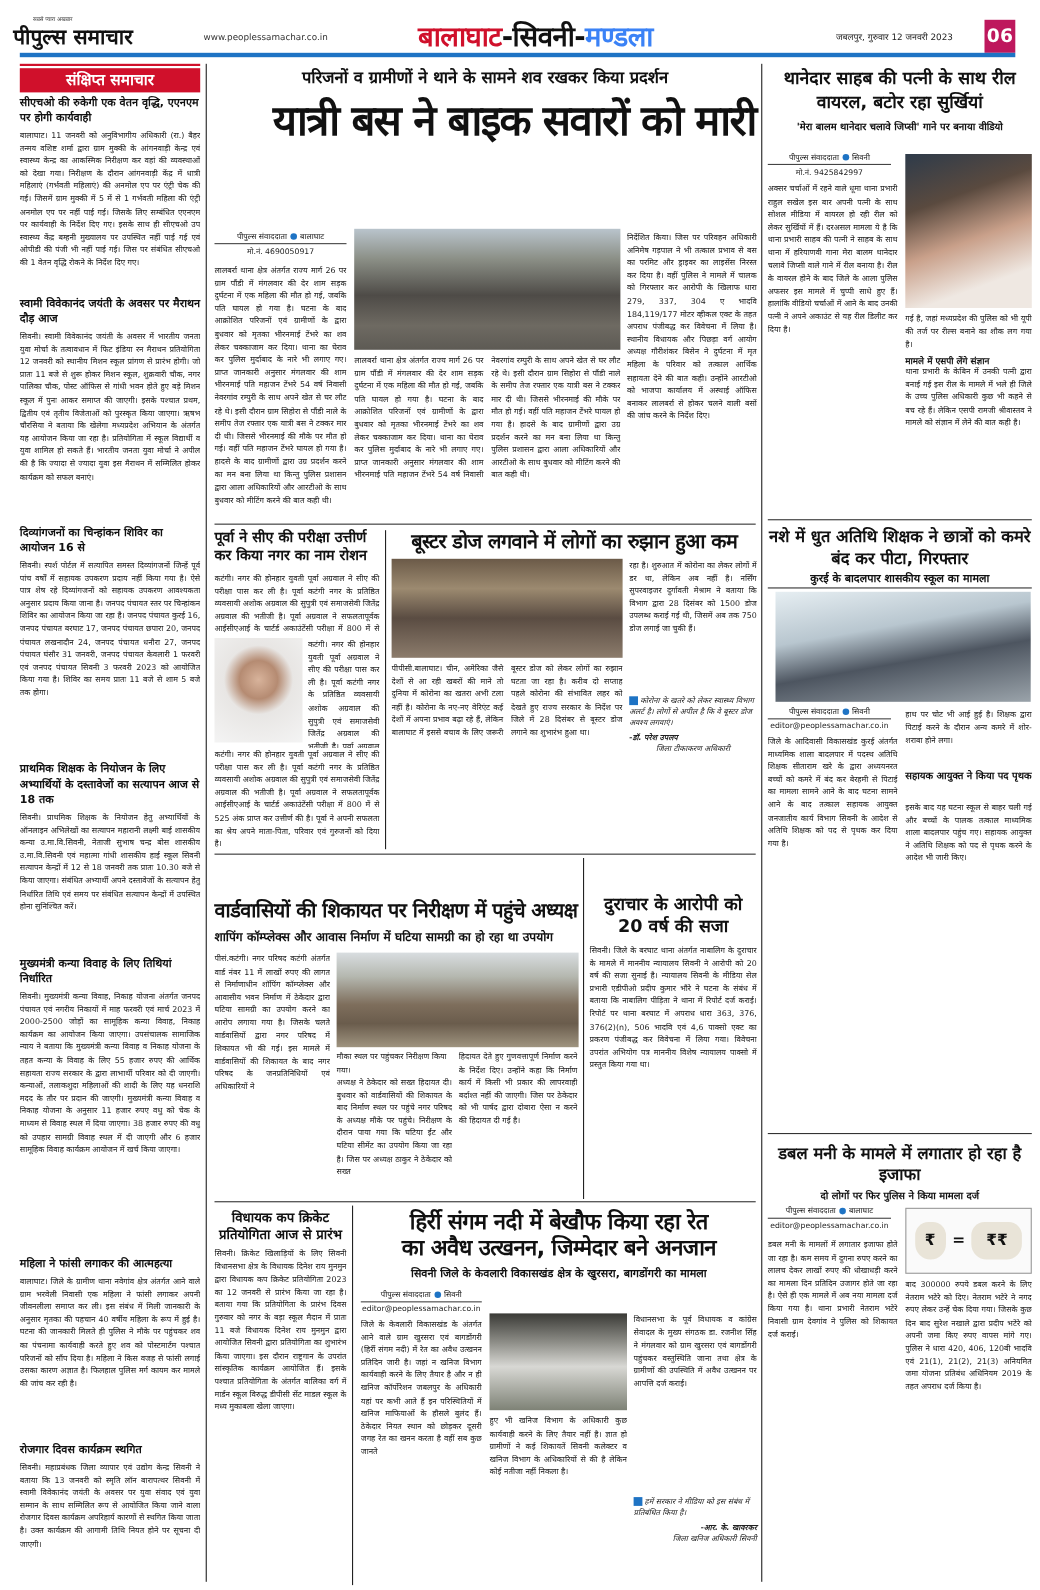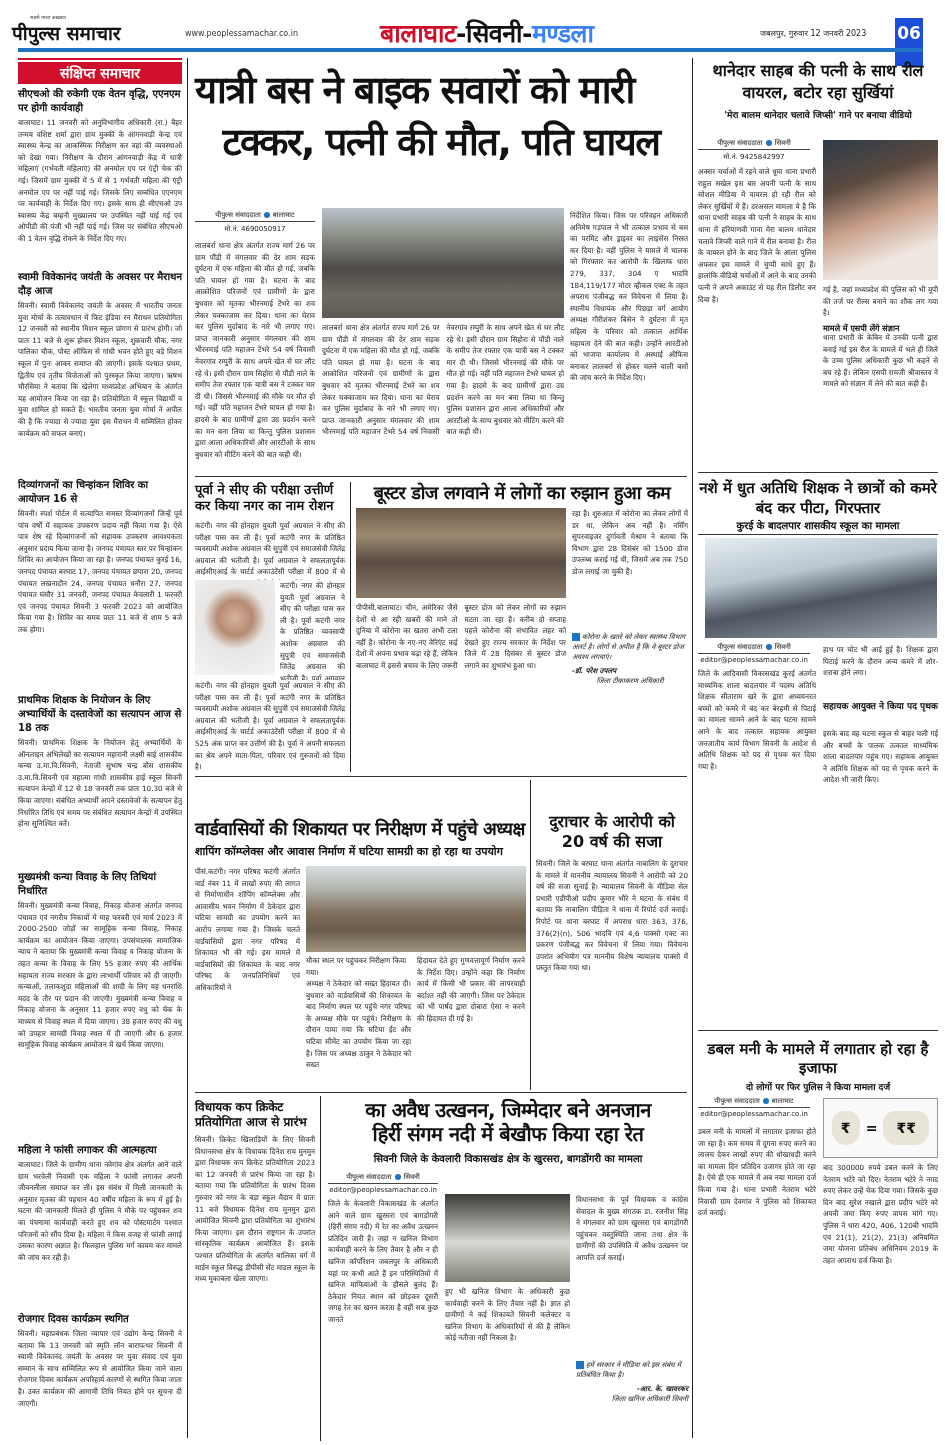--- a/index.html
+++ b/index.html
@@ -6,21 +6,21 @@
   html,body{width:945px;height:1445px;background:#fff;overflow:hidden}
   body{font-family:"DejaVu Sans",sans-serif;color:#111;position:relative}
   .abs{position:absolute}
   .masthead{left:0;top:0;width:945px;height:50px}
   .logo{left:12px;top:20px;font-size:19px;font-weight:bold;color:#111}
   .logo-tag{left:30px;top:14px;font-size:5px;color:#333}
   .url{left:185px;top:29px;font-size:8px;color:#333}
   .region{left:380px;top:15px;font-size:25px;font-weight:bold;letter-spacing:-0.5px}
   .region .r1{color:#d0102b}.region .r2{color:#111}.region .r3{color:#3b82f6}
   .dateline{left:760px;top:27px;font-size:8px;color:#222}
-  .pageno{left:895px;top:18px;width:28px;height:48px;background:#1d4ed8;color:#fff;font-size:17px;font-weight:bold;text-align:center;line-height:30px}
+  .pageno{left:895px;top:18px;width:28px;height:30px;background:#be185d;color:#fff;font-size:17px;font-weight:bold;text-align:center;line-height:30px}
   .rule{left:18px;top:48px;width:905px;height:4px;background:#1e73c4}
   .col-line{width:1px;background:#222}
   .text-block{font-size:7.2px;line-height:11.6px;color:#222;text-align:justify;overflow:hidden}
   .photo{background:linear-gradient(135deg,#8a8f86,#5c6358 40%,#b7b2a4 70%,#6f6a60);overflow:hidden}
   .photo.crowd{background:linear-gradient(180deg,#b9c4cc 0%,#8b8f86 25%,#4e4b47 55%,#6e6a62 80%,#5d5a54 100%)}
   .photo.portrait{background:radial-gradient(circle at 50% 40%,#d8b39b 0%,#b58b72 25%,#e8e6e4 45%,#f4f4f4 100%)}
   .photo.couple{background:linear-gradient(160deg,#2e3b4a 0%,#5a4a3f 30%,#c9a08a 55%,#efe8e2 80%)}
   .photo.booster{background:linear-gradient(180deg,#6b5a48 0%,#9c8a70 30%,#5a4c42 60%,#8c7c6c 100%)}
   .photo.school{background:linear-gradient(170deg,#e6eef2 0%,#b8c6cf 35%,#4d5560 60%,#9aa3aa 100%)}
   .photo.site{background:linear-gradient(180deg,#d8dde0 0%,#b5b8b0 25%,#7e6e5c 55%,#6a5c4c 75%,#9f9480 100%)}
@@ -79,22 +79,22 @@
         <div class="text-block" style="height: 150px;">बालाघाट। जिले के ग्रामीण थाना नवेगांव क्षेत्र अंतर्गत आने वाले ग्राम भरवेली निवासी एक महिला ने फांसी लगाकर अपनी जीवनलीला समाप्त कर ली। इस संबंध में मिली जानकारी के अनुसार मृतका की पहचान 40 वर्षीय महिला के रूप में हुई है। घटना की जानकारी मिलते ही पुलिस ने मौके पर पहुंचकर शव का पंचनामा कार्यवाही करते हुए शव को पोस्टमार्टम पश्चात परिजनों को सौंप दिया है। महिला ने किस वजह से फांसी लगाई उसका कारण अज्ञात है। फिलहाल पुलिस मर्ग कायम कर मामले की जांच कर रही है।</div>
       </div>
       <div style="margin-top: 3px;">
         <div style="font-size: 10px; font-weight: bold; line-height: 14px; margin-bottom: 2px;">रोजगार दिवस कार्यक्रम स्थगित</div>
         <div class="text-block" style="height: 120px;">सिवनी। महाप्रबंधक जिला व्यापार एवं उद्योग केन्द्र सिवनी ने बताया कि 13 जनवरी को स्मृति लॉन बारापत्थर सिवनी में स्वामी विवेकानंद जयंती के अवसर पर युवा संवाद एवं युवा सम्मान के साथ सम्मिलित रूप से आयोजित किया जाने वाला रोजगार दिवस कार्यक्रम अपरिहार्य कारणों से स्थगित किया जाता है। उक्त कार्यक्रम की आगामी तिथि नियत होने पर सूचना दी जाएगी।</div>
       </div>
     </div>
 </div>
 
 <div class="abs" style="left:195px;top:60px;width:492px">
-  <div style="font-size:38px;font-weight:bold;text-align:left;line-height:52px;letter-spacing:-1.5px;margin-top:4px">यात्री बस ने बाइक सवारों को मारी</div>
-  <div style="font-size:38px;font-weight:bold;text-align:center;line-height:52px;letter-spacing:-1.5px">टक्कर, पत्नी की मौत, पति घायल</div>
+  <div style="font-size:15px;font-weight:bold;text-align:center;line-height:20px">परिजनों व ग्रामीणों ने थाने के सामने शव रखकर किया प्रदर्शन</div>
+  <div style="font-size:38px;font-weight:bold;text-align:right;line-height:52px;letter-spacing:-1.5px;margin-top:4px">यात्री बस ने बाइक सवारों को मारी</div>
 </div>
 <div class="abs" style="left:195px;top:210px;width:120px">
   <div class="byline"><span>पीपुल्स संवाददाता</span><span class="dot"></span><span>बालाघाट</span></div>
   <div class="mob">मो.नं. 4690050917</div>
 </div>
 <div class="abs photo crowd" style="left:322px;top:208px;width:242px;height:110px"></div>
 <div class="abs text-block" style="left:195px;top:240px;width:120px;height:230px">लालबर्रा थाना क्षेत्र अंतर्गत राज्य मार्ग 26 पर ग्राम पौंडी में मंगलवार की देर शाम सड़क दुर्घटना में एक महिला की मौत हो गई, जबकि पति घायल हो गया है। घटना के बाद आक्रोशित परिजनों एवं ग्रामीणों के द्वारा बुधवार को मृतका भीरनमाई टेंभरे का शव लेकर चक्काजाम कर दिया। थाना का घेराव कर पुलिस मुर्दाबाद के नारे भी लगाए गए। प्राप्त जानकारी अनुसार मंगलवार की शाम भीरनमाई पति महाजन टेंभरे 54 वर्ष निवासी नेवरगांव रम्पुरी के साथ अपने खेत से घर लौट रहे थे। इसी दौरान ग्राम सिहोरा से पौंडी नाले के समीप तेज रफ्तार एक यात्री बस ने टक्कर मार दी थी। जिससे भीरनमाई की मौके पर मौत हो गई। वहीं पति महाजन टेंभरे घायल हो गया है। हादसे के बाद ग्रामीणों द्वारा उग्र प्रदर्शन करने का मन बना लिया था किन्तु पुलिस प्रशासन द्वारा आला अधिकारियों और आरटीओ के साथ बुधवार को मीटिंग करने की बात कही थी।</div>
 <div class="abs text-block" style="left:322px;top:322px;width:242px;height:150px;column-count:2">लालबर्रा थाना क्षेत्र अंतर्गत राज्य मार्ग 26 पर ग्राम पौंडी में मंगलवार की देर शाम सड़क दुर्घटना में एक महिला की मौत हो गई, जबकि पति घायल हो गया है। घटना के बाद आक्रोशित परिजनों एवं ग्रामीणों के द्वारा बुधवार को मृतका भीरनमाई टेंभरे का शव लेकर चक्काजाम कर दिया। थाना का घेराव कर पुलिस मुर्दाबाद के नारे भी लगाए गए। प्राप्त जानकारी अनुसार मंगलवार की शाम भीरनमाई पति महाजन टेंभरे 54 वर्ष निवासी नेवरगांव रम्पुरी के साथ अपने खेत से घर लौट रहे थे। इसी दौरान ग्राम सिहोरा से पौंडी नाले के समीप तेज रफ्तार एक यात्री बस ने टक्कर मार दी थी। जिससे भीरनमाई की मौके पर मौत हो गई। वहीं पति महाजन टेंभरे घायल हो गया है। हादसे के बाद ग्रामीणों द्वारा उग्र प्रदर्शन करने का मन बना लिया था किन्तु पुलिस प्रशासन द्वारा आला अधिकारियों और आरटीओ के साथ बुधवार को मीटिंग करने की बात कही थी।</div>
 <div class="abs text-block" style="left:570px;top:210px;width:118px;height:262px">निर्देशित किया। जिस पर परिवहन अधिकारी अनिमेष गड़पाल ने भी तत्काल प्रभाव से बस का परमिट और ड्राइवर का लाइसेंस निरस्त कर दिया है। वहीं पुलिस ने मामले में चालक को गिरफ्तार कर आरोपी के खिलाफ धारा 279, 337, 304 ए भादवि 184,119/177 मोटर व्हीकल एक्ट के तहत अपराध पंजीबद्ध कर विवेचना में लिया है। स्थानीय विधायक और पिछड़ा वर्ग आयोग अध्यक्ष गौरीशंकर बिसेन ने दुर्घटना में मृत महिला के परिवार को तत्काल आर्थिक सहायता देने की बात कही। उन्होंने आरटीओ को भाजपा कार्यालय में अस्थाई ऑफिस बनाकर लालबर्रा से होकर चलने वाली बसों की जांच करने के निर्देश दिए।</div>
 <div class="abs hr" style="left:195px;top:476px;width:492px"></div>
@@ -125,27 +125,27 @@
 <div class="abs photo site" style="left:306px;top:866px;width:220px;height:86px"></div>
 <div class="abs text-block" style="left:306px;top:955px;width:100px;height:20px">मौका स्थल पर पहुंचकर निरीक्षण किया गया।</div>
 <div class="abs text-block" style="left:306px;top:978px;width:105px;height:110px">अध्यक्ष ने ठेकेदार को सख्त हिदायत दी। बुधवार को वार्डवासियों की शिकायत के बाद निर्माण स्थल पर पहुंचे नगर परिषद के अध्यक्ष मौके पर पहुंचे। निरीक्षण के दौरान पाया गया कि घटिया ईंट और घटिया सीमेंट का उपयोग किया जा रहा है। जिस पर अध्यक्ष ठाकुर ने ठेकेदार को सख्त</div>
 <div class="abs text-block" style="left:417px;top:955px;width:108px;height:133px">हिदायत देते हुए गुणवत्तापूर्ण निर्माण करने के निर्देश दिए। उन्होंने कहा कि निर्माण कार्य में किसी भी प्रकार की लापरवाही बर्दाश्त नहीं की जाएगी। जिस पर ठेकेदार को भी पार्षद द्वारा दोबारा ऐसा न करने की हिदायत दी गई है।</div>
 <div class="abs col-line" style="left:530px;top:780px;height:310px"></div>
 
 <div class="abs" style="left:536px;top:812px;width:152px;font-size:16px;font-weight:bold;line-height:20px;text-align:center">दुराचार के आरोपी को 20 वर्ष की सजा</div>
 <div class="abs text-block" style="left:536px;top:858px;width:152px;height:230px">सिवनी। जिले के बरघाट थाना अंतर्गत नाबालिग के दुराचार के मामले में माननीय न्यायालय सिवनी ने आरोपी को 20 वर्ष की सजा सुनाई है। न्यायालय सिवनी के मीडिया सेल प्रभारी एडीपीओ प्रदीप कुमार भौरे ने घटना के संबंध में बताया कि नाबालिग पीड़िता ने थाना में रिपोर्ट दर्ज कराई। रिपोर्ट पर थाना बरघाट में अपराध धारा 363, 376, 376(2)(n), 506 भादवि एवं 4,6 पाक्सो एक्ट का प्रकरण पंजीबद्ध कर विवेचना में लिया गया। विवेचना उपरांत अभियोग पत्र माननीय विशेष न्यायालय पाक्सो में प्रस्तुत किया गया था।</div>
 <div class="abs hr" style="left:195px;top:1092px;width:492px"></div>
 
-<div class="abs" style="left:195px;top:1100px;width:120px;font-size:12px;font-weight:bold;line-height:15px;">विधायक कप क्रिकेट प्रतियोगिता आज से प्रारंभ</div>
+<div class="abs" style="left:195px;top:1100px;width:120px;font-size:12px;font-weight:bold;line-height:15px;text-align:center">विधायक कप क्रिकेट प्रतियोगिता आज से प्रारंभ</div>
 <div class="abs text-block" style="left:195px;top:1134px;width:120px;height:305px">सिवनी। क्रिकेट खिलाड़ियों के लिए सिवनी विधानसभा क्षेत्र के विधायक दिनेश राय मुनमुन द्वारा विधायक कप क्रिकेट प्रतियोगिता 2023 का 12 जनवरी से प्रारंभ किया जा रहा है। बताया गया कि प्रतियोगिता के प्रारंभ दिवस गुरुवार को नगर के बड़ा स्कूल मैदान में प्रातः 11 बजे विधायक दिनेश राय मुनमुन द्वारा आयोजित सिवनी द्वारा प्रतियोगिता का शुभारंभ किया जाएगा। इस दौरान राष्ट्रगान के उपरांत सांस्कृतिक कार्यक्रम आयोजित हैं। इसके पश्चात प्रतियोगिता के अंतर्गत बालिका वर्ग में मार्डन स्कूल विरुद्ध डीपीसी सेंट माडल स्कूल के मध्य मुकाबला खेला जाएगा।</div>
 <div class="abs col-line" style="left:320px;top:1096px;height:345px"></div>
 
 <div class="abs" style="left:328px;top:1098px;width:360px;font-size:20px;font-weight:bold;line-height:24px;text-align:center;letter-spacing:-0.5px">
+  <div>हिर्री संगम नदी में बेखौफ किया रहा रेत</div>
   <div>का अवैध उत्खनन, जिम्मेदार बने अनजान</div>
-  <div>हिर्री संगम नदी में बेखौफ किया रहा रेत</div>
 </div>
 <div class="abs" style="left:328px;top:1152px;width:360px;font-size:10px;font-weight:bold;line-height:14px;text-align:center">सिवनी जिले के केवलारी विकासखंड क्षेत्र के खुरसरा, बागडोंगरी का मामला</div>
 <div class="abs" style="left:328px;top:1172px;width:110px">
   <div class="byline"><span>पीपुल्स संवाददाता</span><span class="dot"></span><span>सिवनी</span></div>
   <div class="mob">editor@peoplessamachar.co.in</div>
 </div>
 <div class="abs text-block" style="left:328px;top:1198px;width:110px;height:240px">जिले के केवलारी विकासखंड के अंतर्गत आने वाले ग्राम खुरसरा एवं बागडोंगरी (हिर्री संगम नदी) में रेत का अवैध उत्खनन प्रतिदिन जारी है। जहां न खनिज विभाग कार्यवाही करने के लिए तैयार है और न ही खनिज कॉर्पोरेशन जबलपुर के अधिकारी यहां पर कभी आते हैं इन परिस्थितियों में खनिज माफियाओं के हौसले बुलंद हैं। ठेकेदार नियत स्थान को छोड़कर दूसरी जगह रेत का खनन करता है वहीं सब कुछ जानते</div>
 <div class="abs photo river" style="left:445px;top:1194px;width:125px;height:88px"></div>
 <div class="abs text-block" style="left:445px;top:1286px;width:125px;height:150px">हुए भी खनिज विभाग के अधिकारी कुछ कार्यवाही करने के लिए तैयार नहीं है। ज्ञात हो ग्रामीणों ने कई शिकायतें सिवनी कलेक्टर व खनिज विभाग के अधिकारियों से की है लेकिन कोई नतीजा नहीं निकला है।</div>
 <div class="abs text-block" style="left:576px;top:1194px;width:112px;height:160px">विधानसभा के पूर्व विधायक व कांग्रेस सेवादल के मुख्य संगठक डा. रजनीश सिंह ने मंगलवार को ग्राम खुरसरा एवं बागडोंगरी पहुंचकर वस्तुस्थिति जाना तथा क्षेत्र के ग्रामीणों की उपस्थिति में अवैध उत्खनन पर आपत्ति दर्ज कराई।</div>

